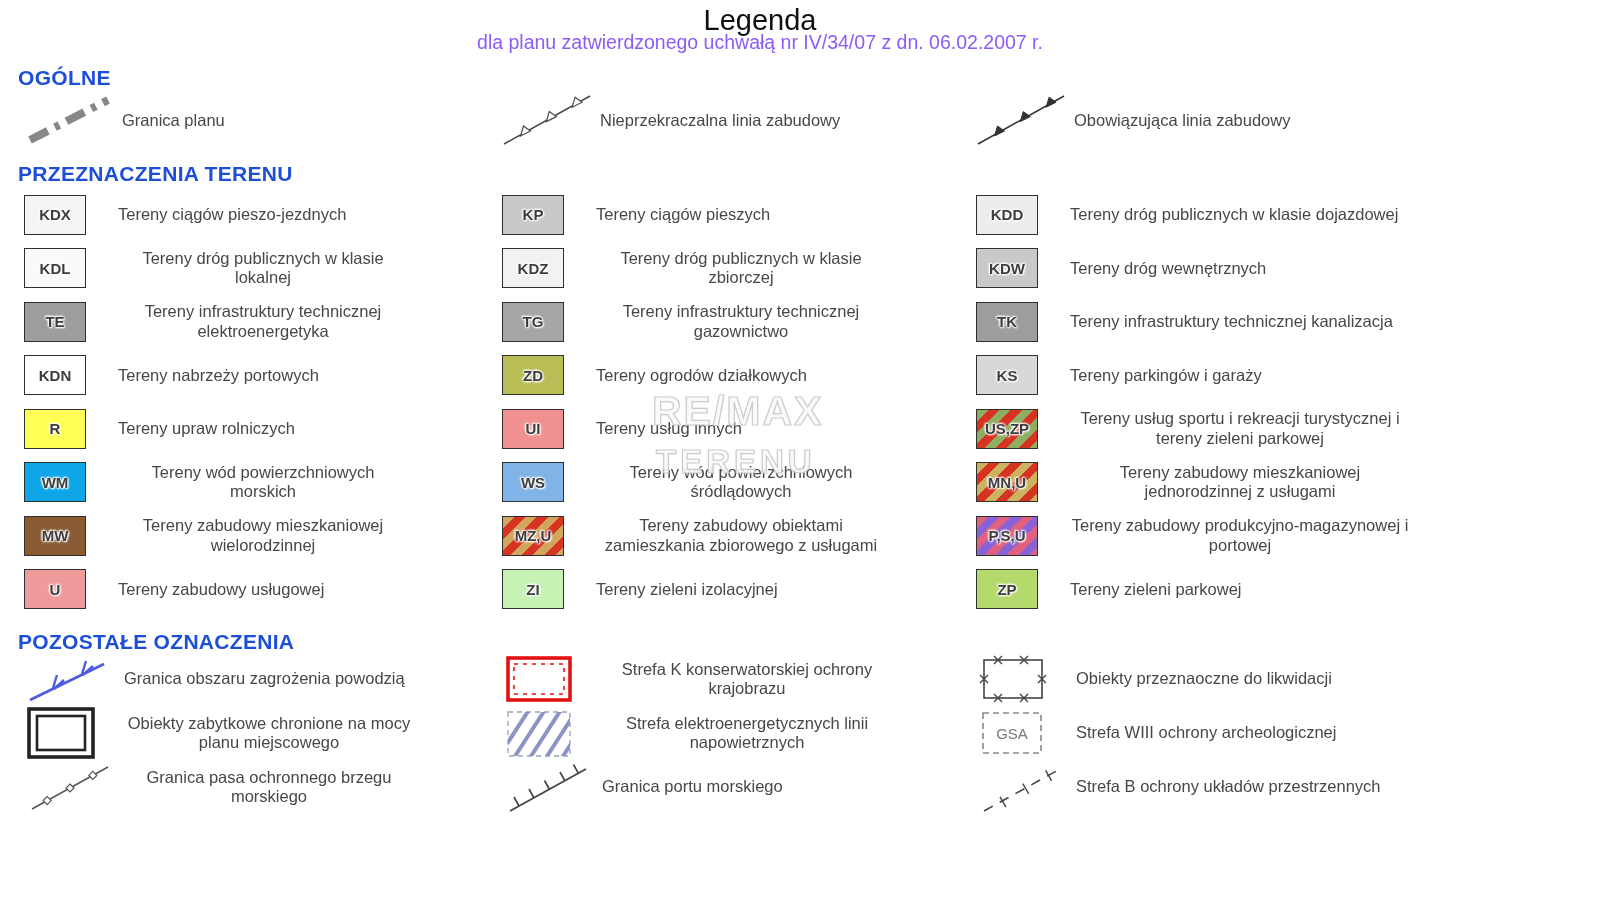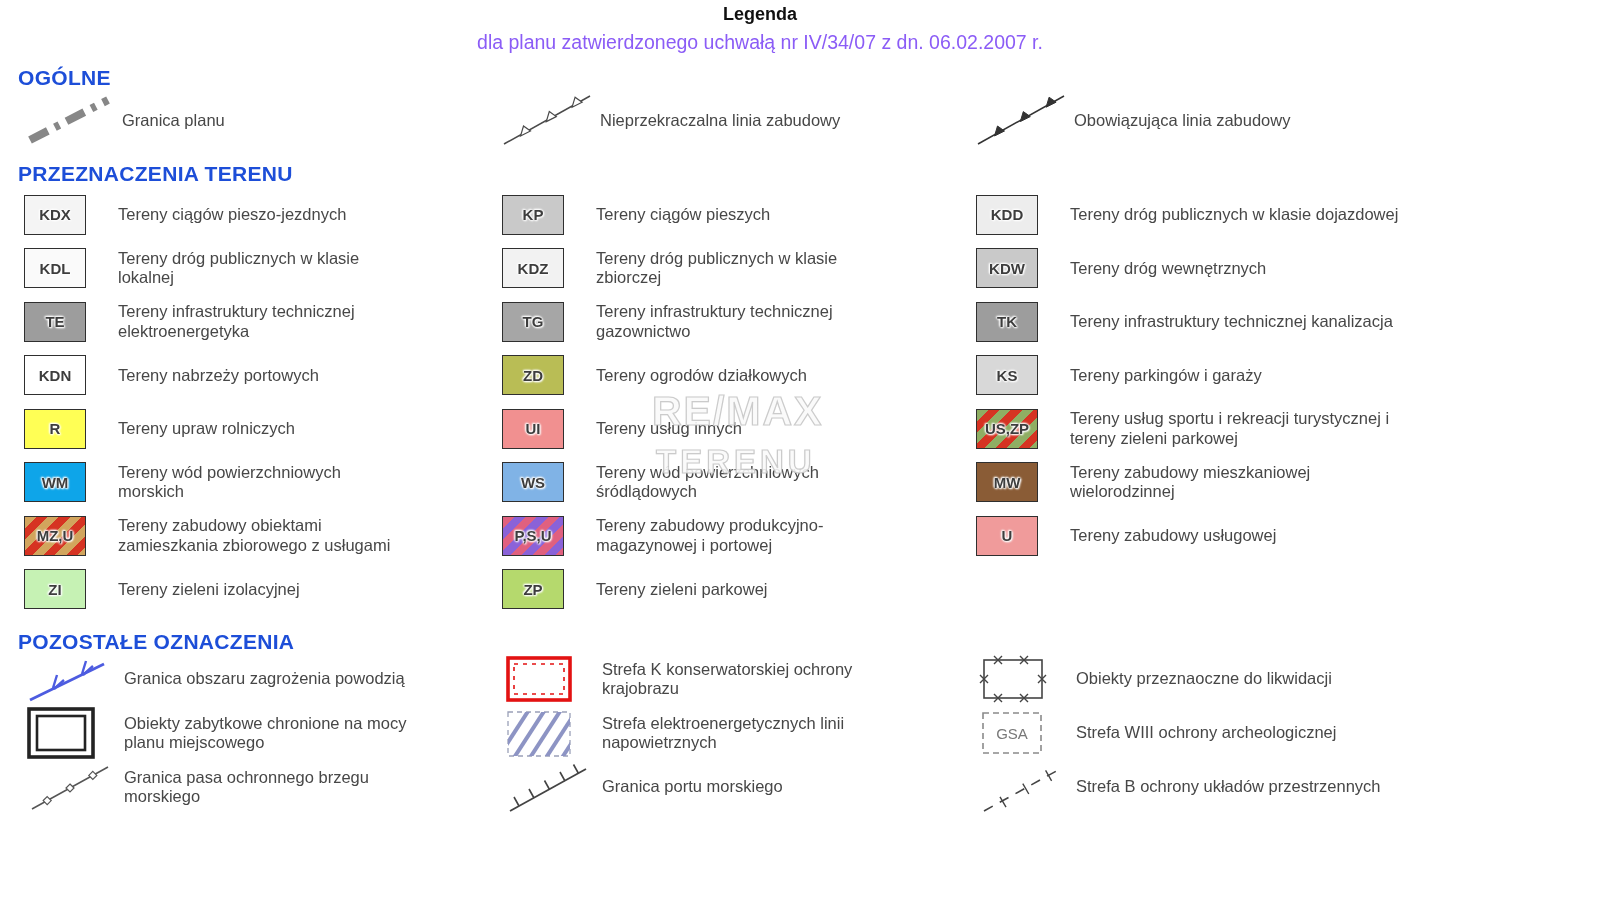--- a/index.html
+++ b/index.html
@@ -1,31 +1,31 @@
 <!DOCTYPE html>
 <html><head>
 <meta charset="utf-8">
 <style>
   html,body{margin:0;padding:0;background:#fff;}
   #page{position:relative;width:1600px;height:900px;background:#ffffff;overflow:hidden;
         font-family:"Liberation Sans", sans-serif;color:#474747;}
   .title{position:absolute;top:4px;left:0;width:1520px;text-align:center;
-         font-size:18px;font-weight:bold;color:#101010;}
+         font-size:29px;font-weight:normal;color:#101010;}
   .subtitle{position:absolute;top:31px;left:0;width:1520px;text-align:center;
          font-size:19.5px;color:#8b5cf6;}
   .section-h{position:absolute;left:18px;font-size:21px;font-weight:bold;
          color:#1d4ed8;letter-spacing:.3px;}
   #h-general{top:66px;}
   #h-landuse{top:162px;}
   #h-other{top:630px;}
   .grid{position:absolute;left:22px;display:grid;grid-template-columns:478px 474px 620px;}
   #general-grid{top:84px;grid-auto-rows:74px;}
   #landuse-grid{top:188px;grid-auto-rows:53.5px;}
   #other-grid{top:652px;grid-auto-rows:54px;}
-  .cell{display:flex;align-items:center;}
+  .cell{display:flex;align-items:center;text-align:center;}
   .swatch{flex:0 0 62px;width:62px;height:40px;margin-left:2px;border:1.5px solid #2f2f2f;
           display:flex;align-items:center;justify-content:center;box-sizing:border-box;
           font-weight:bold;font-size:15px;color:#3d3d3d;
           text-shadow:0 0 2px #fff,0 0 2px #fff,0 0 3px #fff,1px 1px 2px #fff,-1px -1px 2px #fff;}
   .lbl{margin-left:32px;font-size:16.5px;color:#474747;line-height:1.18;max-width:290px;}
   .grid .cell:nth-child(3n) .lbl{max-width:340px;}
   .gsym{flex:0 0 96px;margin-left:0;}
   .gsym + .lbl{margin-left:4px;}
   .osym{flex:0 0 88px;margin-left:2px;display:flex;justify-content:flex-start;}
   .osym + .lbl{margin-left:12px;}
@@ -177,20 +177,26 @@
         </span>
         <span class="lbl">Tereny wód powierzchniowych morskich</span>
       </div>
     <div class="cell">
         <span class="swatch" style="background: rgb(128, 179, 230);">
           <b>WS</b>
         </span>
         <span class="lbl">Tereny wód powierzchniowych śródlądowych</span>
       </div>
     <div class="cell">
+        <span class="swatch" style="background: repeating-linear-gradient(135deg, rgb(204, 178, 95) 0px, rgb(204, 178, 95) 8px, rgb(214, 51, 34) 8px, rgb(214, 51, 34) 16px);">
+          <b>MN,U</b>
+        </span>
+        <span class="lbl">Tereny zabudowy mieszkaniowej jednorodzinnej z usługami</span>
+      </div>
+    <div class="cell">
         <span class="swatch" style="background: rgb(138, 92, 54);">
           <b>MW</b>
         </span>
         <span class="lbl">Tereny zabudowy mieszkaniowej wielorodzinnej</span>
       </div>
     <div class="cell">
         <span class="swatch" style="background: repeating-linear-gradient(135deg, rgb(210, 165, 93) 0px, rgb(210, 165, 93) 8px, rgb(214, 51, 34) 8px, rgb(214, 51, 34) 16px);">
           <b>MZ,U</b>
         </span>
         <span class="lbl">Tereny zabudowy obiektami zamieszkania zbiorowego z usługami</span>

